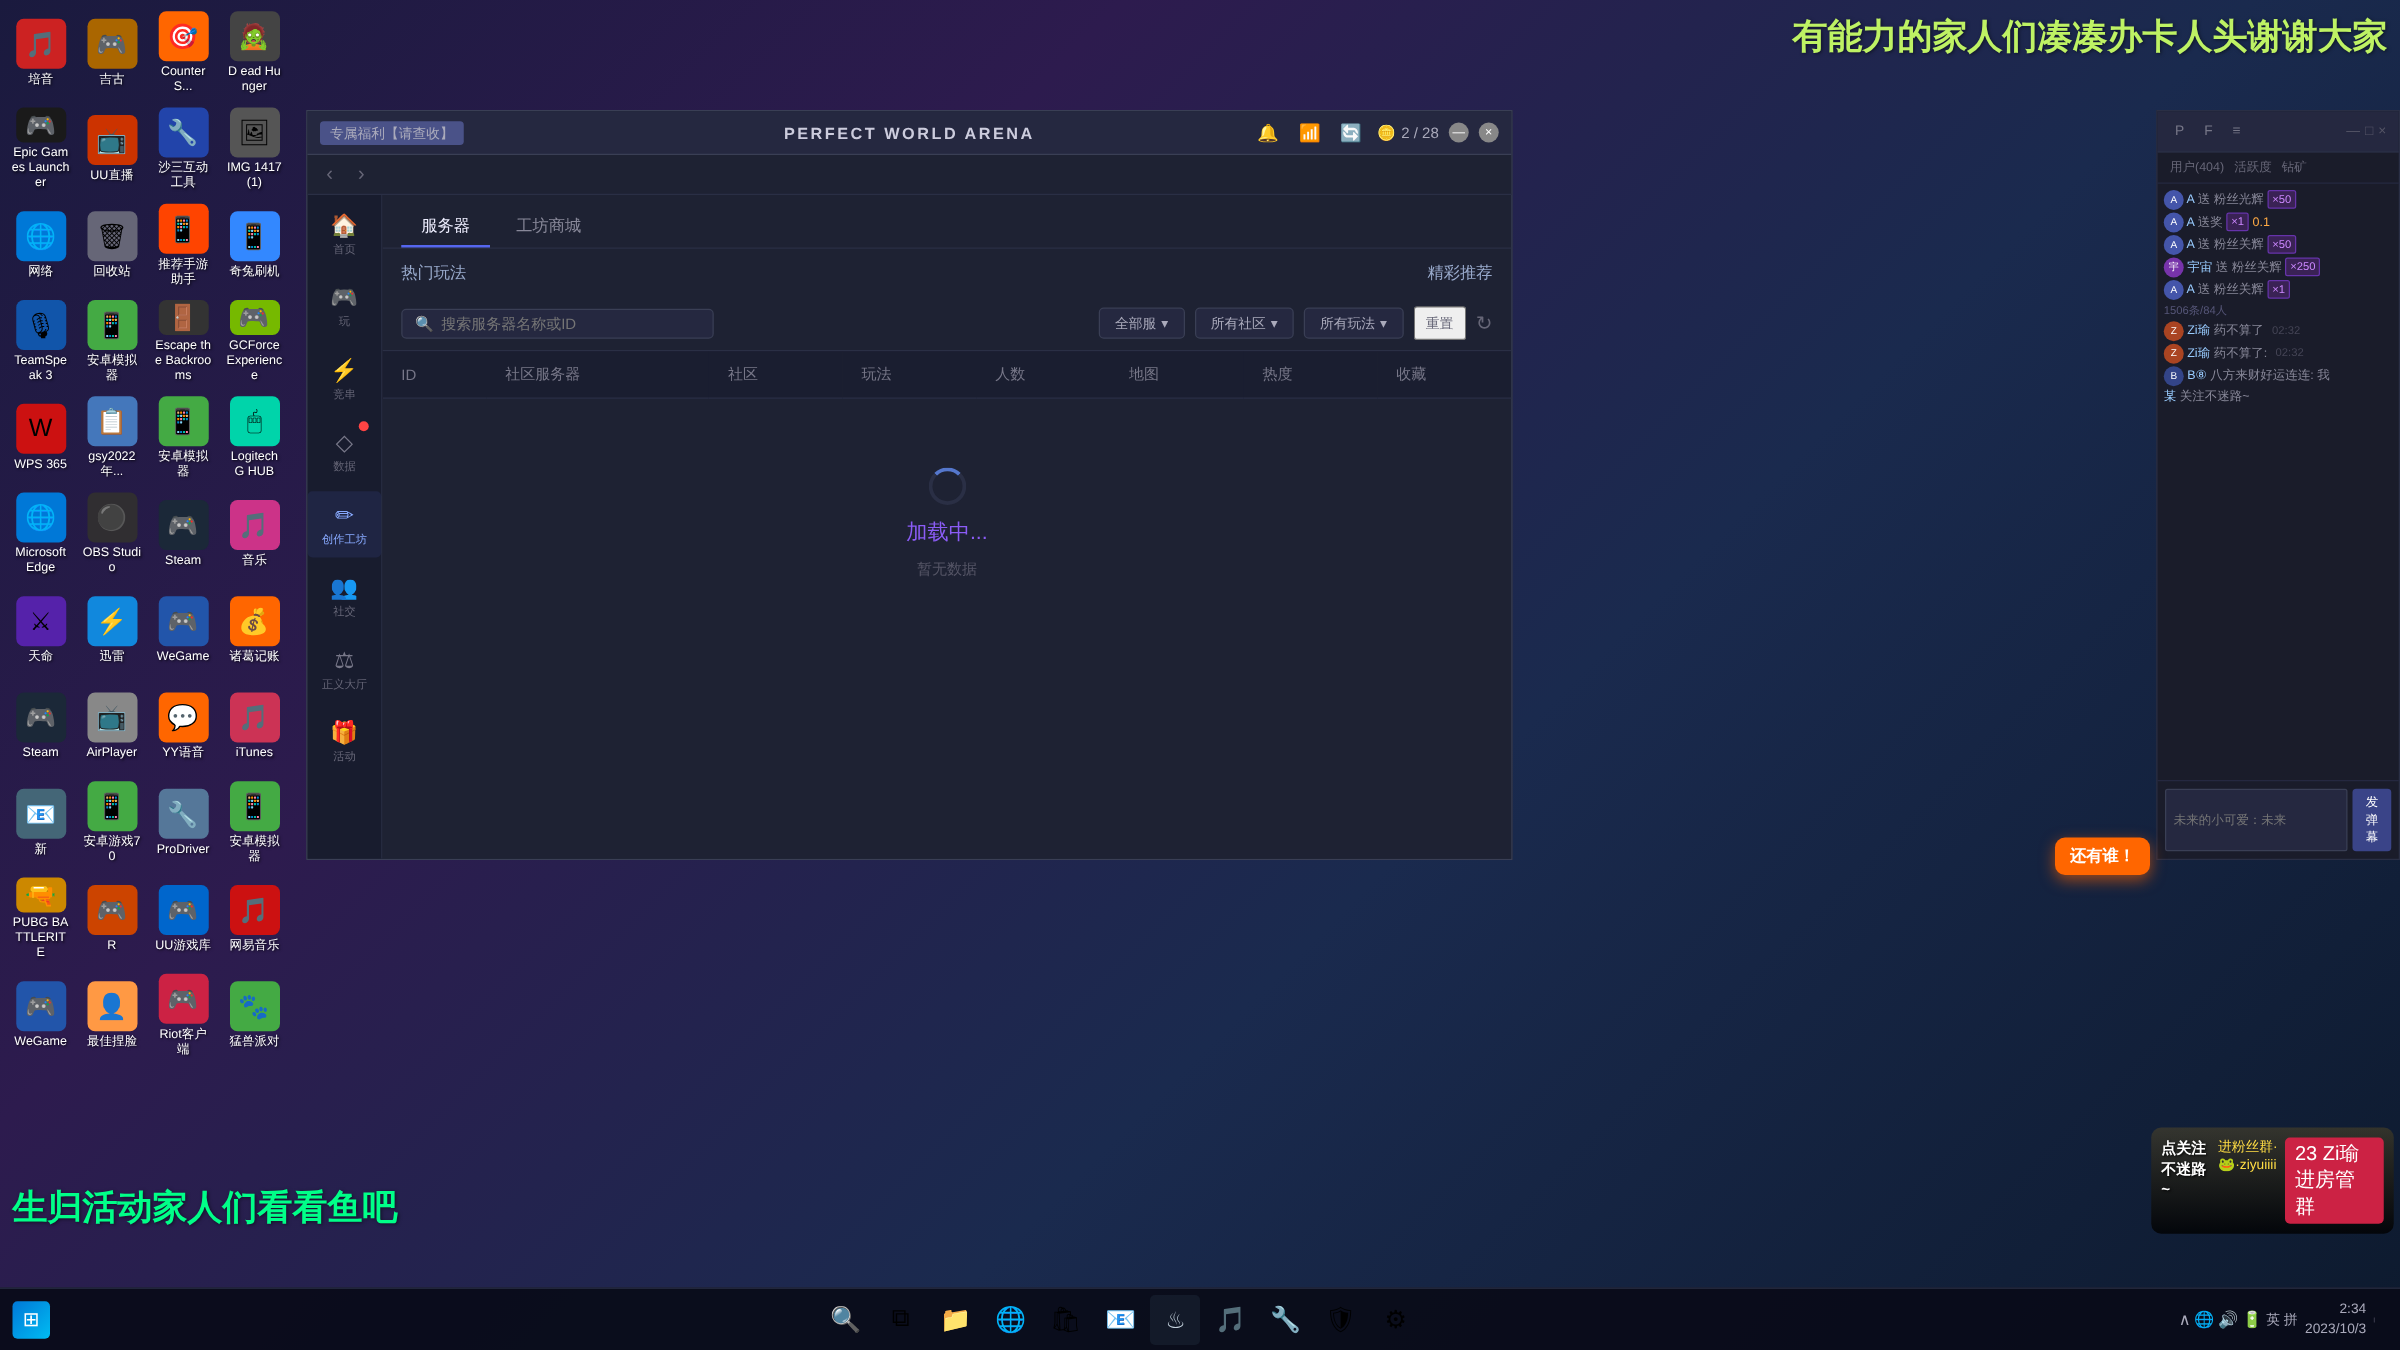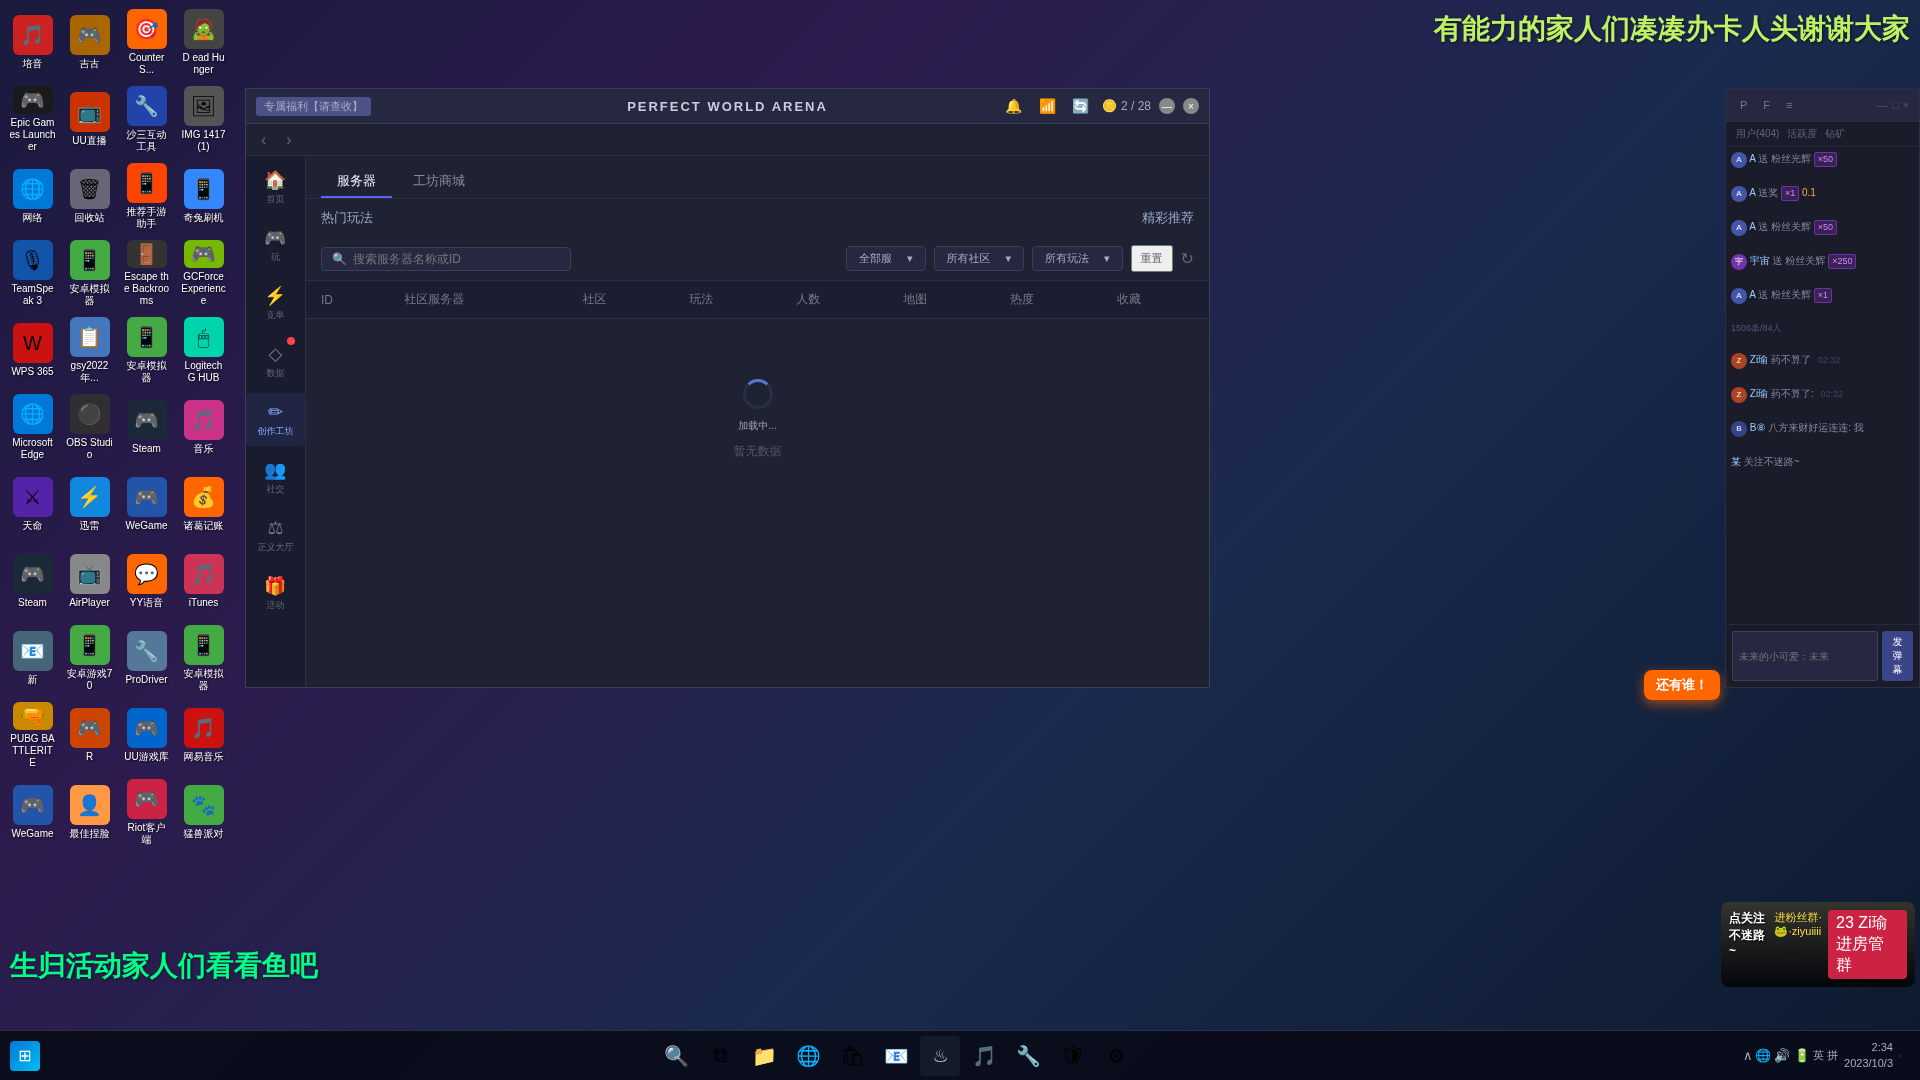--- a/index.html
+++ b/index.html
@@ -345,21 +345,21 @@
     .filter-btn {
       background: #252840;
       border: 1px solid #3a3f55;
       border-radius: 4px;
       padding: 4px 12px;
       color: #aab;
       font-size: 11px;
       cursor: pointer;
       display: flex;
       align-items: center;
-      gap: 15px;
+      gap: 4px;
     }
 
     .reset-btn {
       color: #667;
       font-size: 11px;
       cursor: pointer;
       padding: 4px 8px;
     }
 
     
@@ -389,22 +389,22 @@
       flex-direction: column;
       align-items: center;
       justify-content: center;
       height: 200px;
       color: #667;
       font-size: 13px;
       gap: 10px;
     }
 
     .loading-text {
-      color: #a3a3a3;
-      font-size: 10px;
+      color: #8b5cf6;
+      font-size: 17px;
     }
 
     
     .right-panel {
       position: absolute;
       top: 88px;
       right: 0;
       width: 195px;
       height: 600px;
       background: #1a1c2a;
@@ -454,21 +454,21 @@
     .chat-stat-item {
       cursor: pointer;
     }
 
     .chat-messages {
       flex: 1;
       overflow-y: auto;
       padding: 5px;
       display: flex;
       flex-direction: column;
-      gap: 18px;
+      gap: 2px;
     }
 
     .chat-msg {
       font-size: 10px;
       color: #889;
       line-height: 1.4;
       word-break: break-all;
     }
 
     .chat-msg .username {

